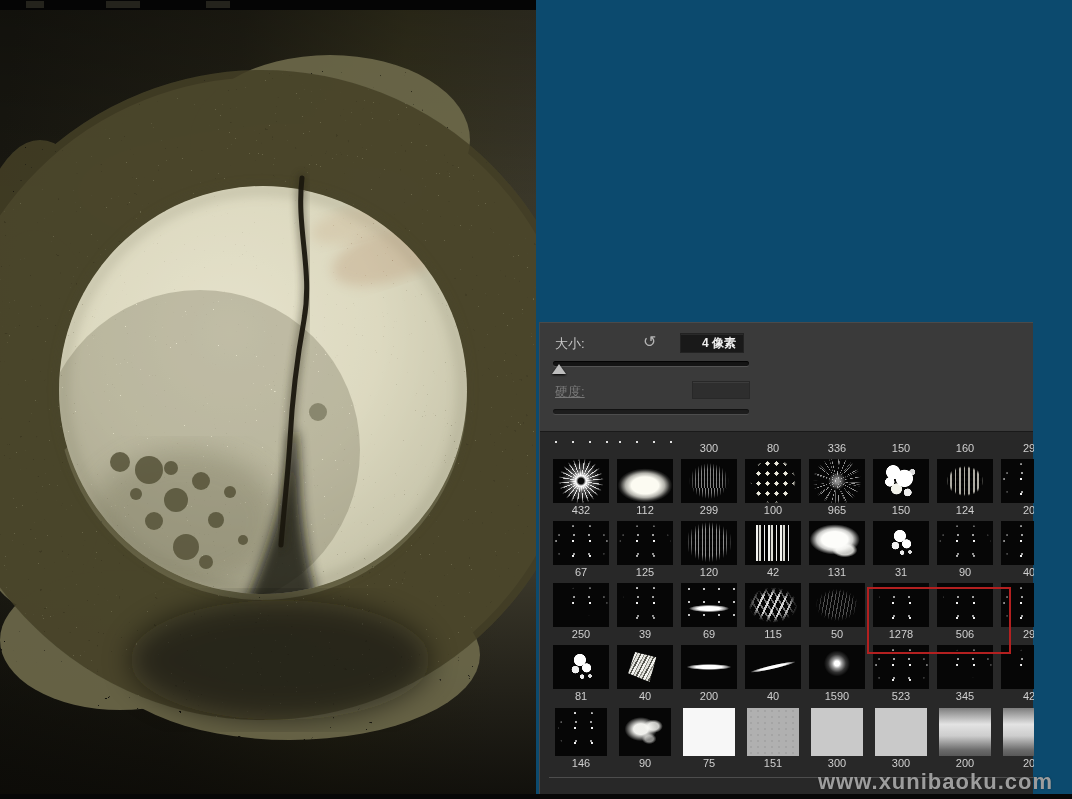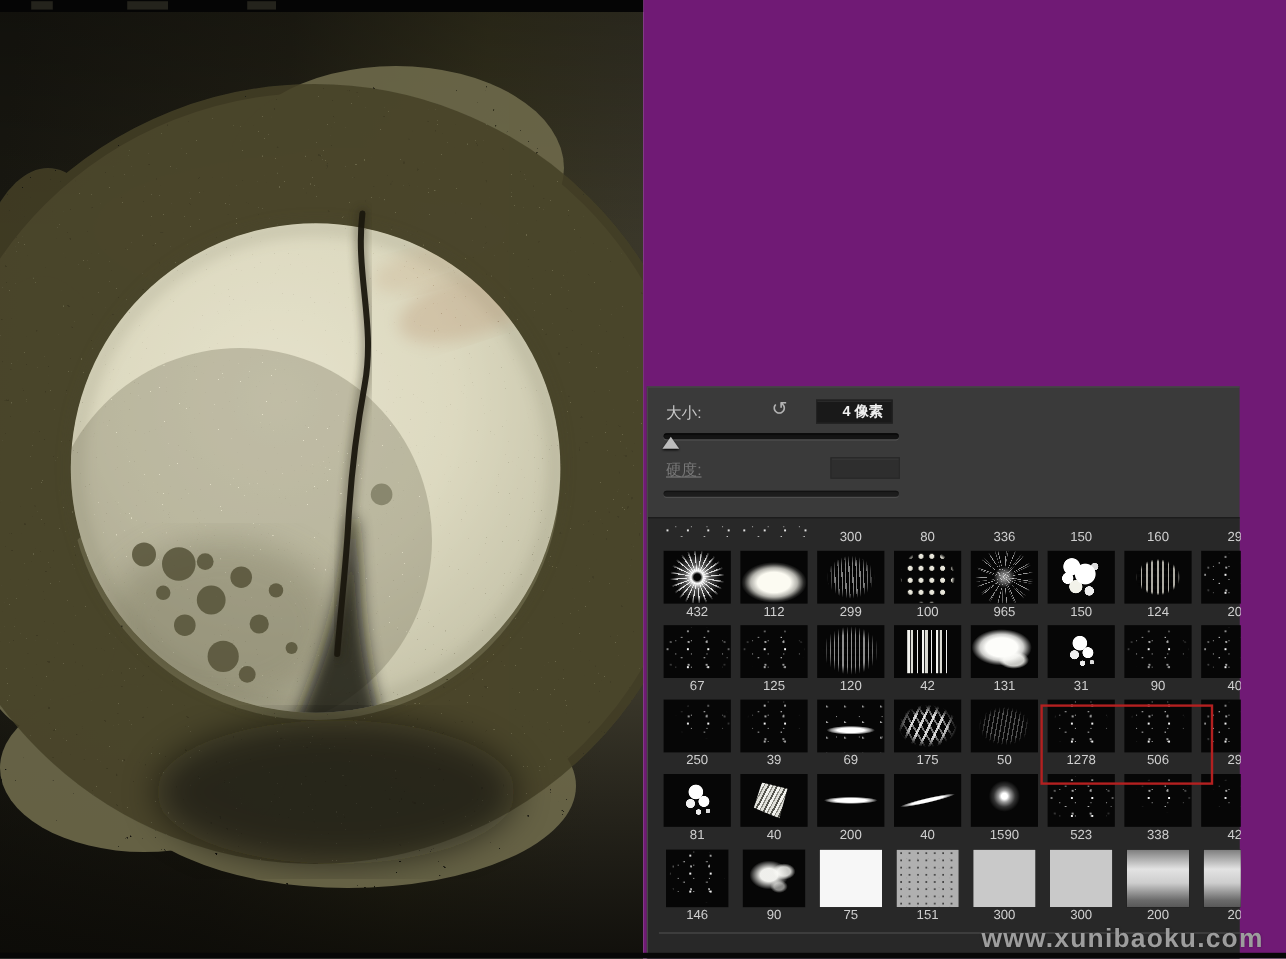--- a/index.html
+++ b/index.html
@@ -7,21 +7,21 @@
          font-family:"Liberation Sans",sans-serif;}
 
   
   .canvas-area{position:absolute;left:0;top:0;width:536px;height:799px;background:#1c1a12;}
   .menubar{position:absolute;left:0;top:0;width:536px;height:10px;background:#050505;z-index:3;}
   .menubar .rem{position:absolute;top:1px;height:7px;background:#2c2b22;opacity:.8;}
   .rem.r1{left:26px;width:18px}.rem.r2{left:106px;width:34px}.rem.r3{left:206px;width:24px}
   .paint{position:absolute;left:0;top:0;}
 
   
-  .right-side{position:absolute;left:536px;top:0;width:536px;height:799px;background:#701a75;}
+  .right-side{position:absolute;left:536px;top:0;width:536px;height:799px;background:#0c4a6e;}
 
   .panel{position:absolute;left:3px;top:322px;width:494px;height:477px;background:#3a3a3a;
          border-top:1px solid #4a4a4a;border-left:1px solid #474747;box-sizing:border-box;}
   .p-label{position:absolute;font-size:13px;color:#c9c9c9;}
   .p-label.dis{color:#787878;text-decoration:underline;}
   .reset{position:absolute;left:103px;top:9px;font-size:16px;color:#b3b3b3;cursor:pointer;line-height:20px;}
   .valbox{position:absolute;left:140px;top:10px;width:64px;height:20px;background:#191919;
           border:1px solid #222;box-sizing:border-box;color:#efefef;font-size:12px;font-weight:bold;
           line-height:18px;padding-left:21px;box-shadow:inset 0 1px 0 rgba(255,255,255,.07);}
   .valbox.dis{left:152px;top:58px;width:58px;height:18px;background:#2e2e2e;border-color:#282828;}
@@ -392,21 +392,21 @@
               <div class="cell">
                 <div class="thumb t-dotcluster"></div>
                 <div class="lbl">39</div>
               </div>
               <div class="cell">
                 <div class="thumb t-streakblob"></div>
                 <div class="lbl">69</div>
               </div>
               <div class="cell">
                 <div class="thumb t-shards"></div>
-                <div class="lbl">175</div>
+                <div class="lbl">115</div>
               </div>
               <div class="cell">
                 <div class="thumb t-faintdiag"></div>
                 <div class="lbl">50</div>
               </div>
               <div class="cell">
                 <div class="thumb t-mottle"></div>
                 <div class="lbl">1278</div>
               </div>
               <div class="cell">
@@ -438,21 +438,21 @@
               <div class="cell">
                 <div class="thumb t-dot"></div>
                 <div class="lbl">1590</div>
               </div>
               <div class="cell">
                 <div class="thumb t-speckle"></div>
                 <div class="lbl">523</div>
               </div>
               <div class="cell">
                 <div class="thumb t-spray"></div>
-                <div class="lbl">338</div>
+                <div class="lbl">345</div>
               </div>
               <div class="cell">
                 <div class="thumb t-spray"></div>
                 <div class="lbl">42</div>
               </div>
             </div>
             <div class="grow last">
               <div class="cell">
                 <div class="thumb t-mottle big"></div>
                 <div class="lbl">146</div>

